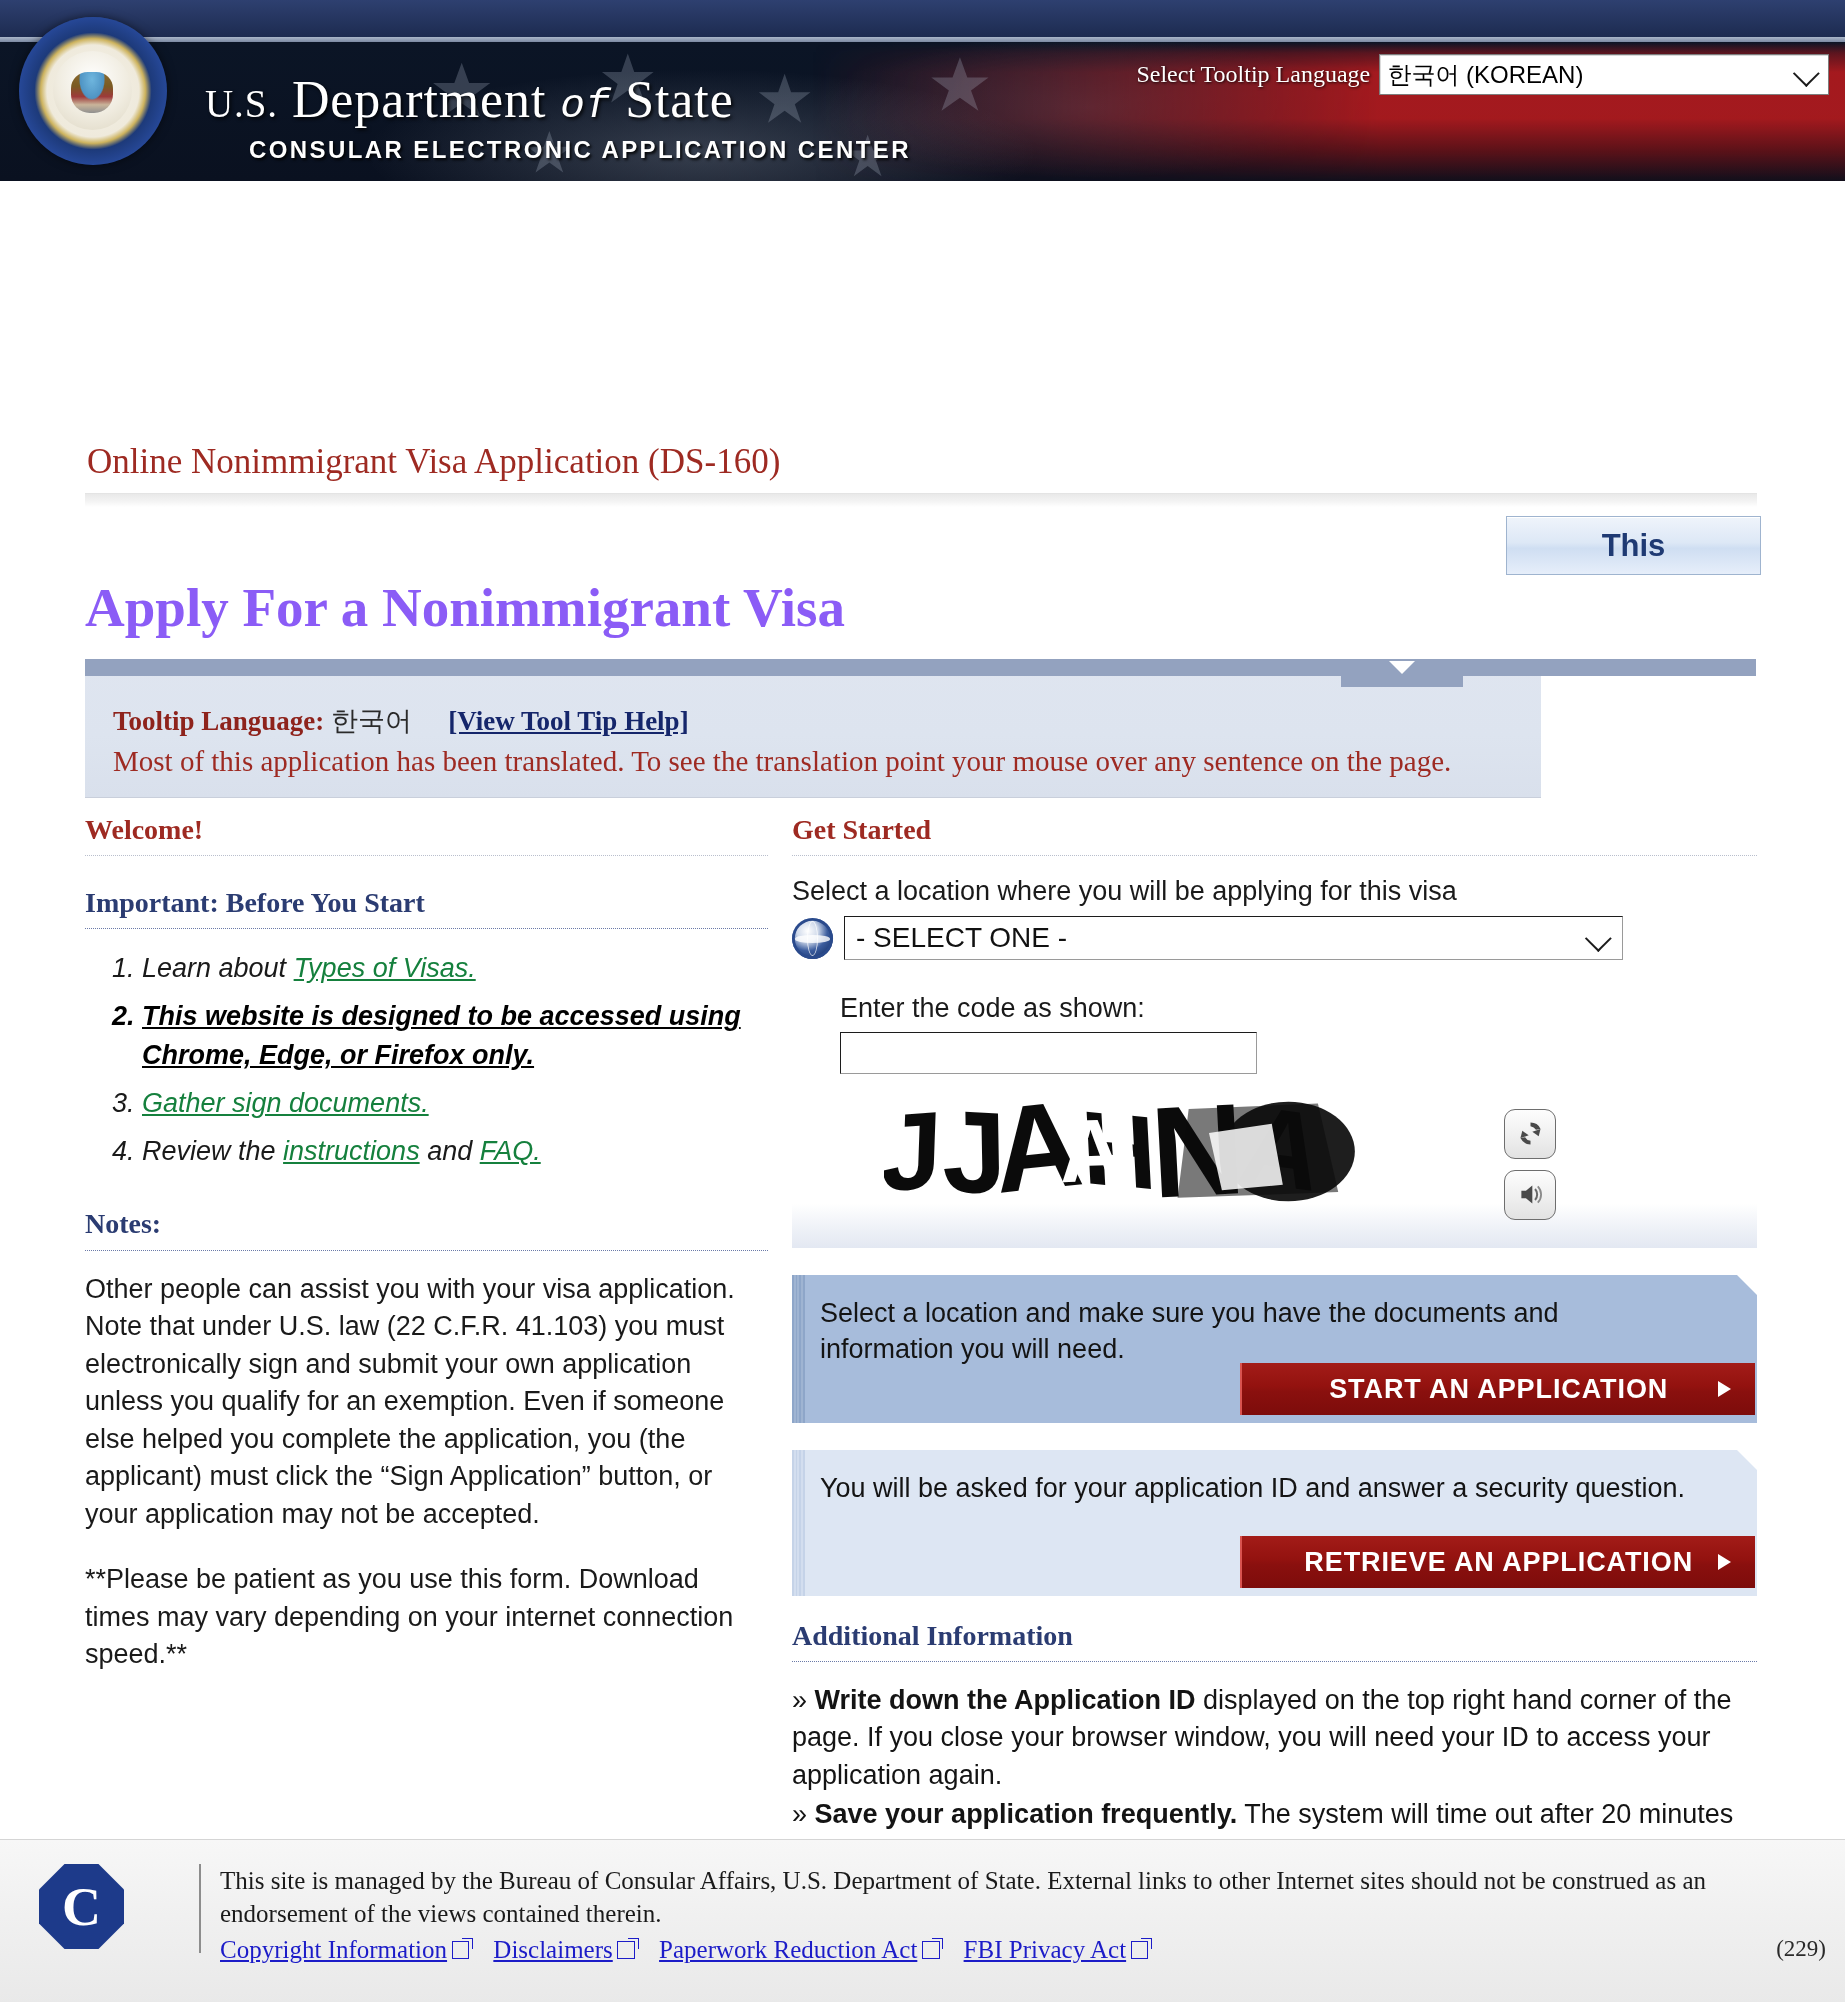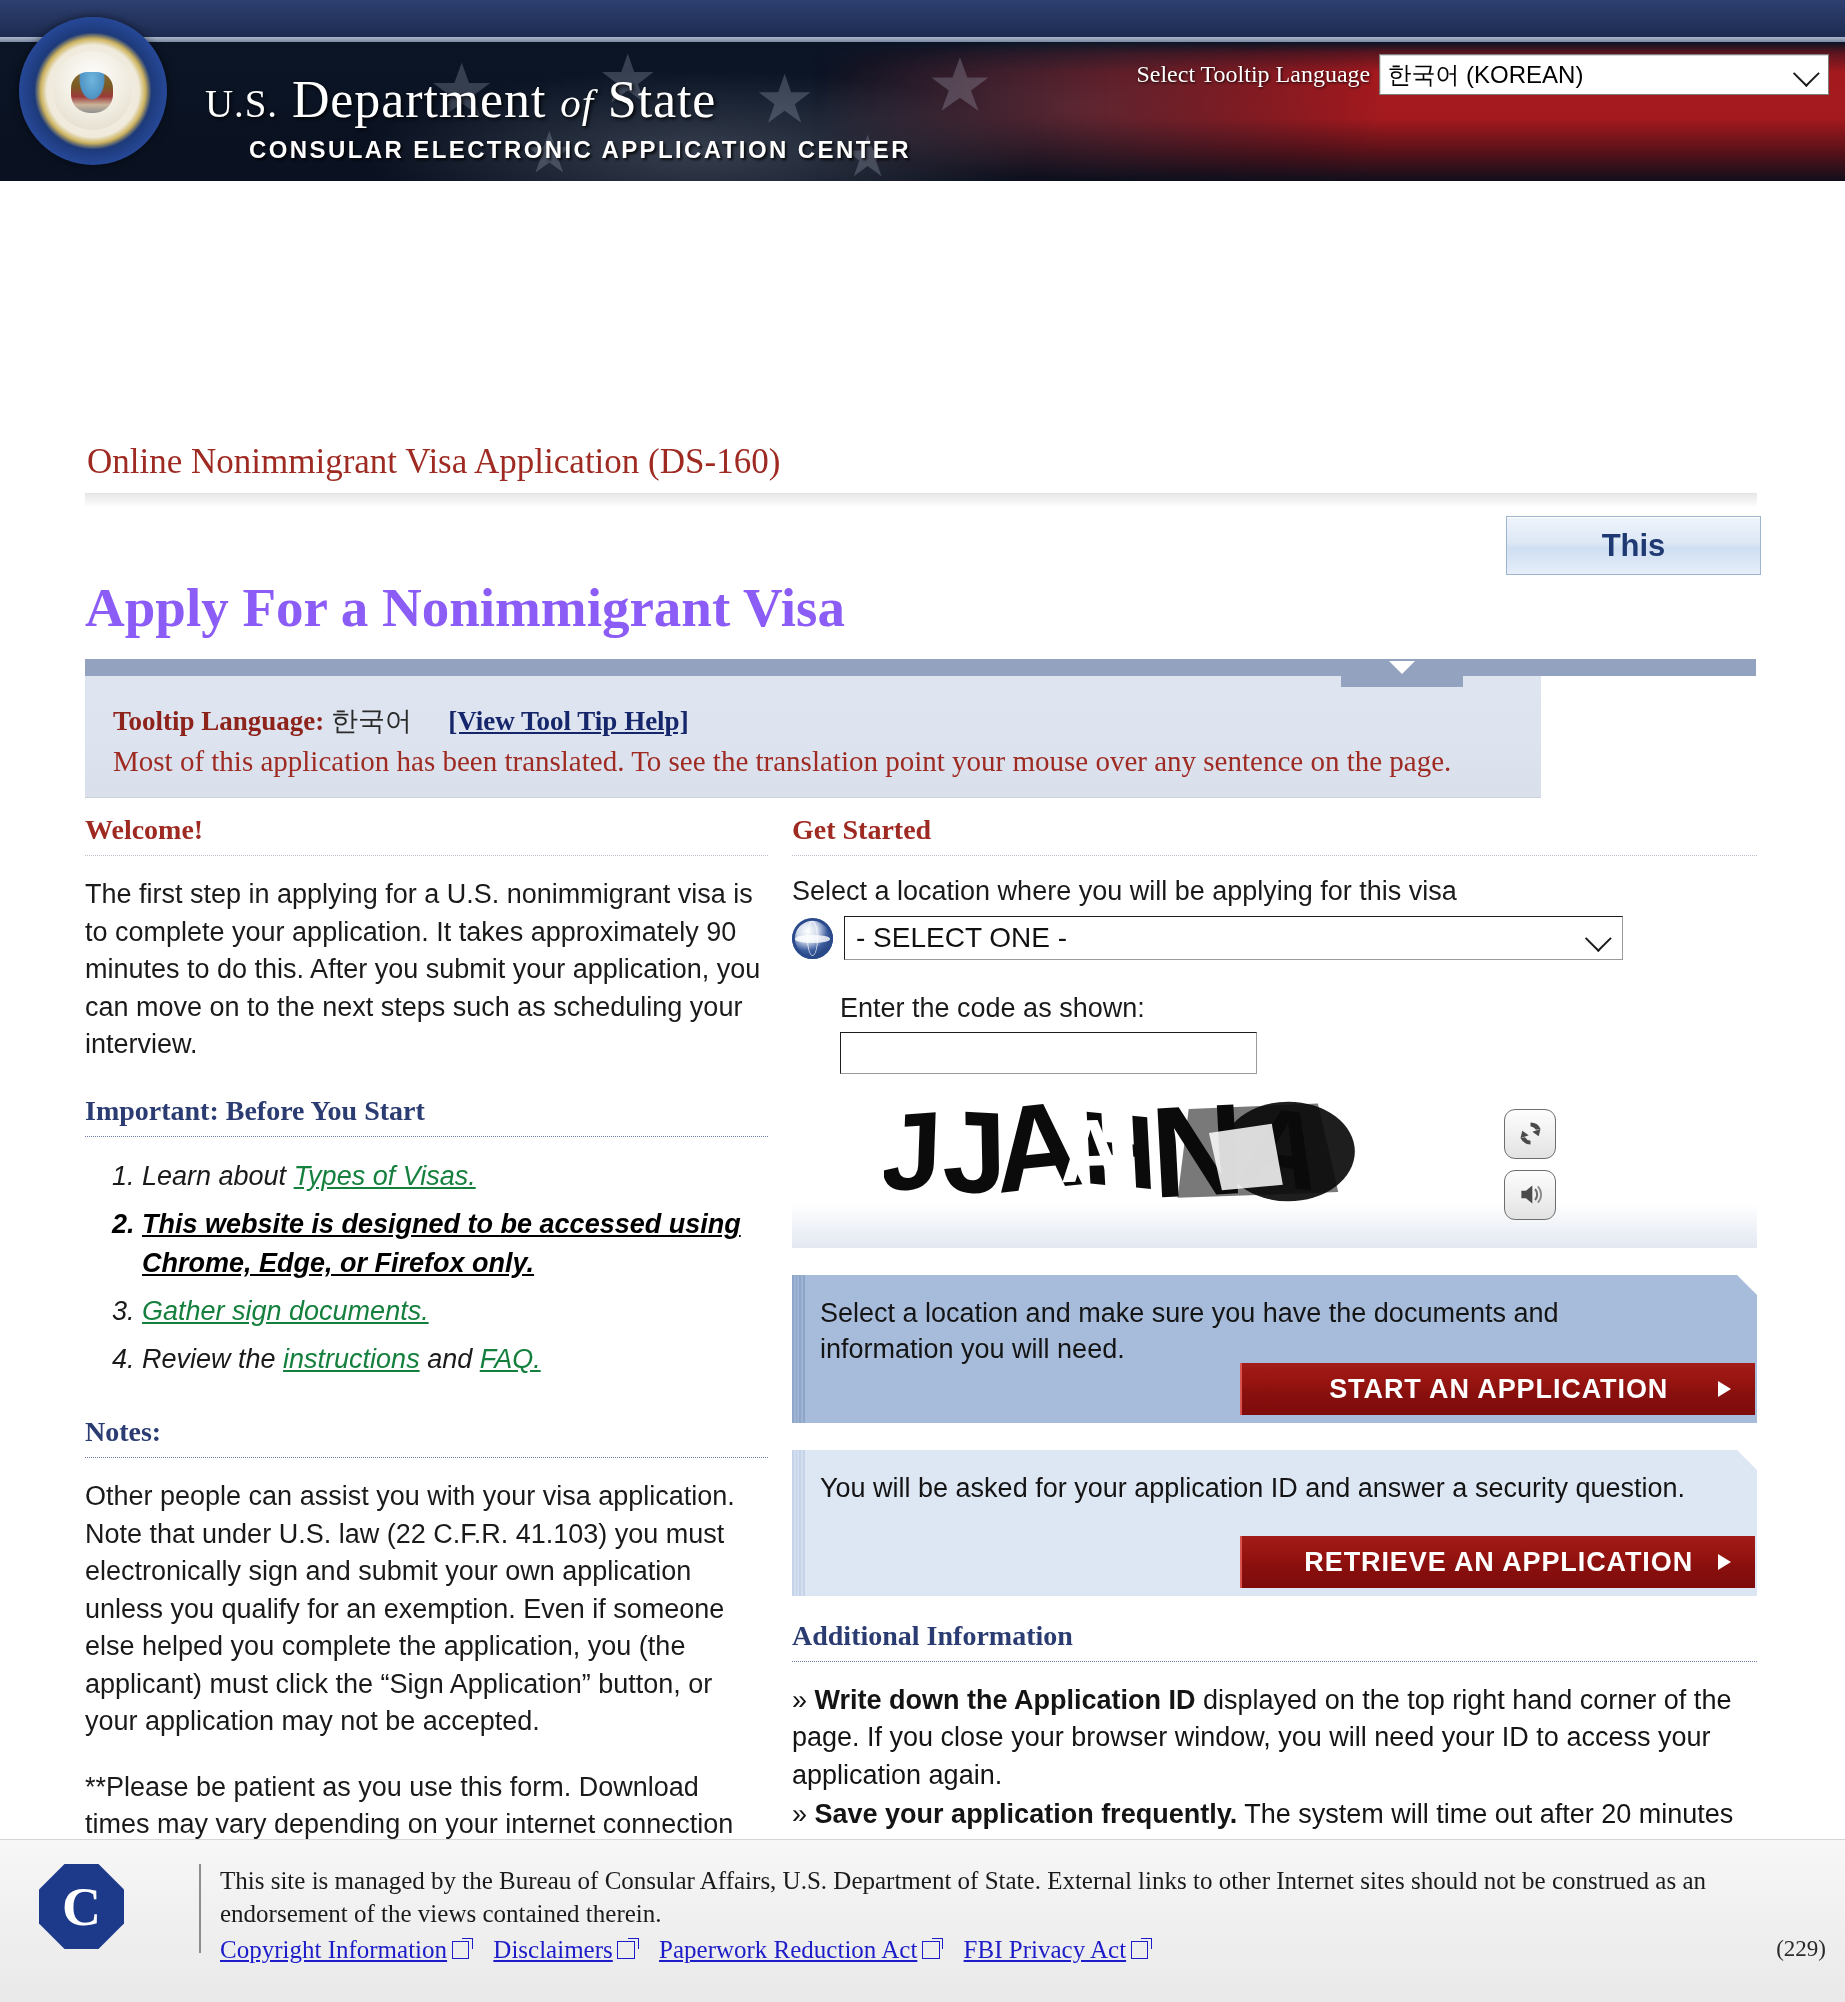--- a/index.html
+++ b/index.html
@@ -93,21 +93,21 @@
     position: absolute;
     left: 205px; top: 70px;
     color: #ffffff;
     font-family: "Liberation Serif", serif;
     font-size: 52px;
     letter-spacing: 0.9px;
     text-shadow: 1.8px 1.8px 3.7px rgba(0,0,0,0.9);
     white-space: nowrap;
   }
   .dos-title .small { font-size: 39px; }
-  .dos-title .ital { font-style: italic; font-size: 41px; }
+  .dos-title .ital { font-style: italic; font-size: 41px; font-family: Liberation Mono, monospace; }
   .dos-sub {
     position: absolute;
     left: 249px; top: 136px;
     color: #ffffff;
     font-family: "Liberation Sans", sans-serif;
     font-weight: bold;
     font-size: 24px;
     letter-spacing: 2.4px;
     text-shadow: 1.8px 1.8px 2.8px rgba(0,0,0,0.9);
     white-space: nowrap;
@@ -596,21 +596,20 @@
         <b>Tooltip Language:</b>
         <span class="tt-lang-val">한국어</span>
         <span class="tt-help">[View Tool Tip Help]</span>
       </div>
       <div class="tt-line2">Most of this application has been translated. To see the translation point your mouse over any sentence on the page.</div>
     </div>
 
     <div class="col-left">
       <div class="sec-head-red">Welcome!</div>
       <div class="dotrule"></div>
-      <p class="body-txt">The first step in applying for a U.S. nonimmigrant visa is to complete your application. It takes approximately 90 minutes to do this. After you submit your application, you can move on to the next steps such as scheduling your interview.</p>
 
       <div class="sec-head-blue" style="margin-top:31px;">Important: Before You Start</div>
       <div class="dotrule blue"></div>
 
       <ol class="steps">
         <li><span>Learn about </span><span class="lnk ital">Types of Visas.</span></li>
         <li class="strong"><span>This website is designed to be accessed using Chrome, Edge, or Firefox only.</span></li>
         <li><span class="lnk ital">Gather sign documents.</span></li>
         <li><span>Review the </span><span class="lnk ital">instructions</span><span> and </span><span class="lnk ital">FAQ.</span></li>
       </ol>

